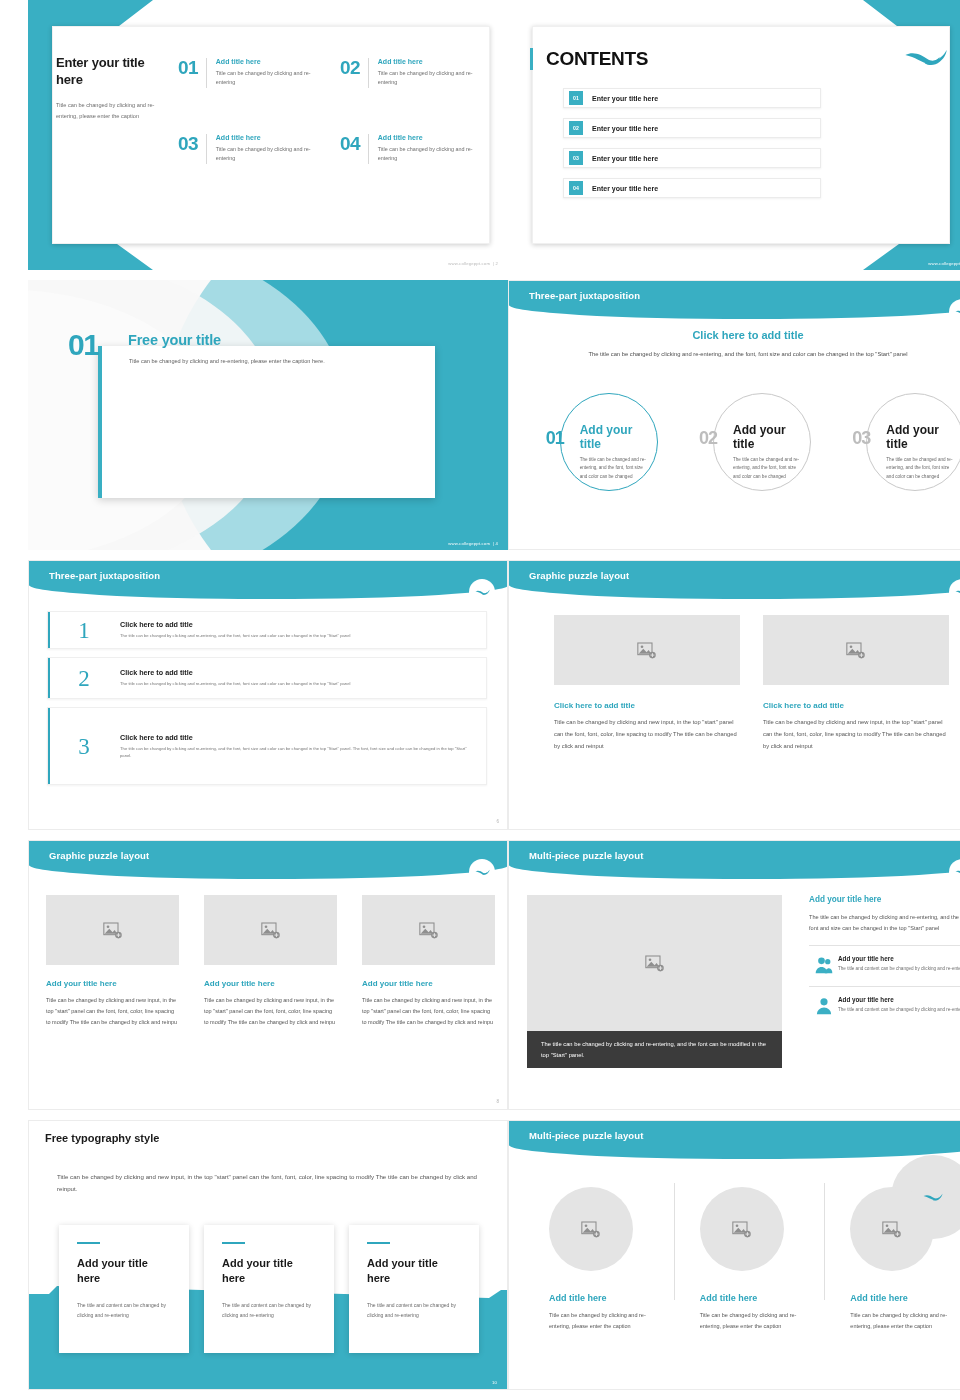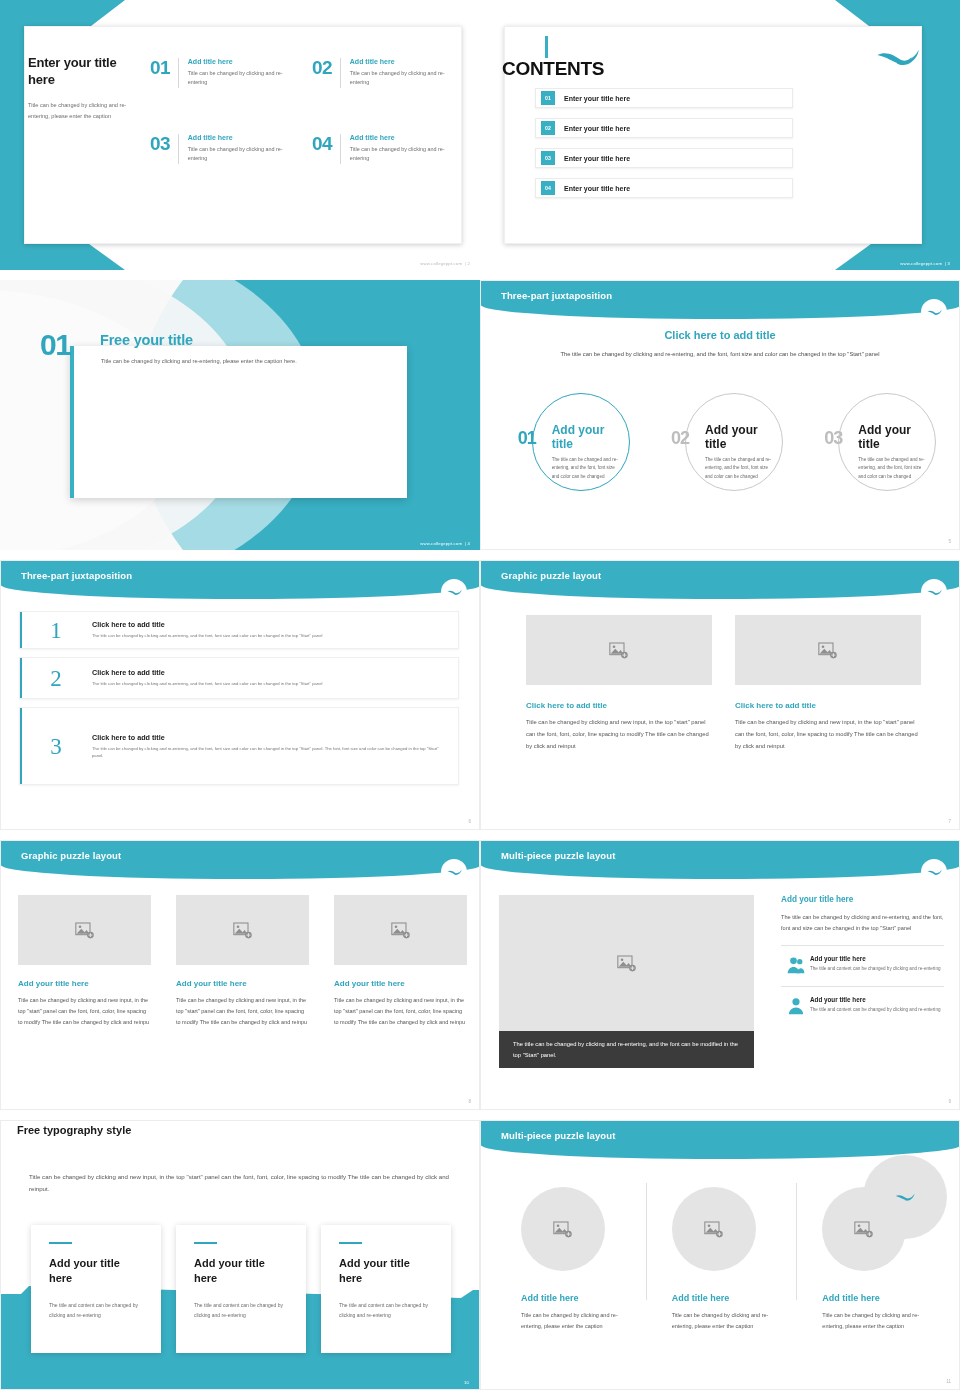--- a/index.html
+++ b/index.html
@@ -12,21 +12,21 @@
   .deck {
     width:960px; height:1400px;
     display:grid;
     grid-template-columns: 480px 480px;
     grid-template-rows: 270px 10px 270px 10px 270px 10px 270px 10px 270px;
     background:#ffffff;
   }
   .gaprow { grid-column: 1 / -1; background:#ffffff; }
   .slide {
     position:relative; width:480px; height:270px;
-    background:#ffffff; overflow:hidden;
+    background:#ffffff; overflow:hidden;margin-left:28px;
   }
   .footer {
     position:absolute; right:10px; bottom:4px;
     font-size:4.2px; color:#ffffff; letter-spacing:.2px;
     font-family:"Liberation Sans", sans-serif; white-space:nowrap;
   }
   .footer.dark { color:#b9b9b9; }
   .pnum { position:absolute; right:8px; bottom:5px; font-size:4.5px; color:#b4b4b4; }
 
   
@@ -65,21 +65,21 @@
   .s2 .band {
     position:absolute; right:0; top:0; width:125px; height:270px;
     background:#39AFC3;
     clip-path: polygon(125px 0, 125px 270px, 0 270px, 47px 236px, 47px 36px, 0 0);
   }
   .s2 .card {
     position:absolute; left:24px; top:26px; width:418px; height:218px;
     background:#fff; box-shadow:0 1px 5px rgba(0,0,0,.20);
     border:1px solid #f0f0f0;
   }
-  .s2 .titleRow { position:absolute; left:22px; top:36px; display:flex; align-items:center;flex-direction:column; }
+  .s2 .titleRow { position:absolute; left:22px; top:48px; display:flex; align-items:center; }
   .s2 .tick { width:3px; height:22px; background:#39AFC3; margin-right:13px; }
   .s2 h1 { font-size:19px; font-weight:bold; letter-spacing:-.3px; color:#111; }
   .s2 .logo { position:absolute; right:40px; top:48px; width:44px; height:22px; }
   .s2 .rows { position:absolute; left:55px; top:88px; width:258px; }
   .s2 .row {
     height:20px; border:1px solid #ebebeb; background:#fff;
     display:flex; align-items:center; margin-bottom:10px;
     box-shadow:0 1px 2px rgba(0,0,0,.06);
   }
   .s2 .badge {
@@ -231,21 +231,21 @@
   .s8 .fr .fb p { font-size:4.6px; line-height:1.8; color:#717171; }
 
   
   .s9 { background:#fff; }
   .s9 .tealbg {
     position:absolute; left:0; bottom:0; width:480px; height:105px;
     background:#39AFC3;
     clip-path: polygon(0 10px, 20px 10px, 28px 2px, 460px 14px, 472px 6px, 480px 6px, 480px 105px, 0 105px);
   }
   .s9 h2 {
-    position:absolute; left:16px; top:3px; font-size:11px; font-weight:bold; color:#1a1a1a;
+    position:absolute; left:16px; top:11px; font-size:11px; font-weight:bold; color:#1a1a1a;
   }
   .s9 .lead {
     position:absolute; left:28px; top:50px; width:420px;
     font-size:6.1px; line-height:2.0; color:#545454; text-align:justify;
   }
   .s9 .cards {
     position:absolute; left:30px; top:104px; width:420px; display:flex; gap:15px;
   }
   .s9 .c {
     width:130px; height:128px; background:#fff; padding:17px 18px 0;

